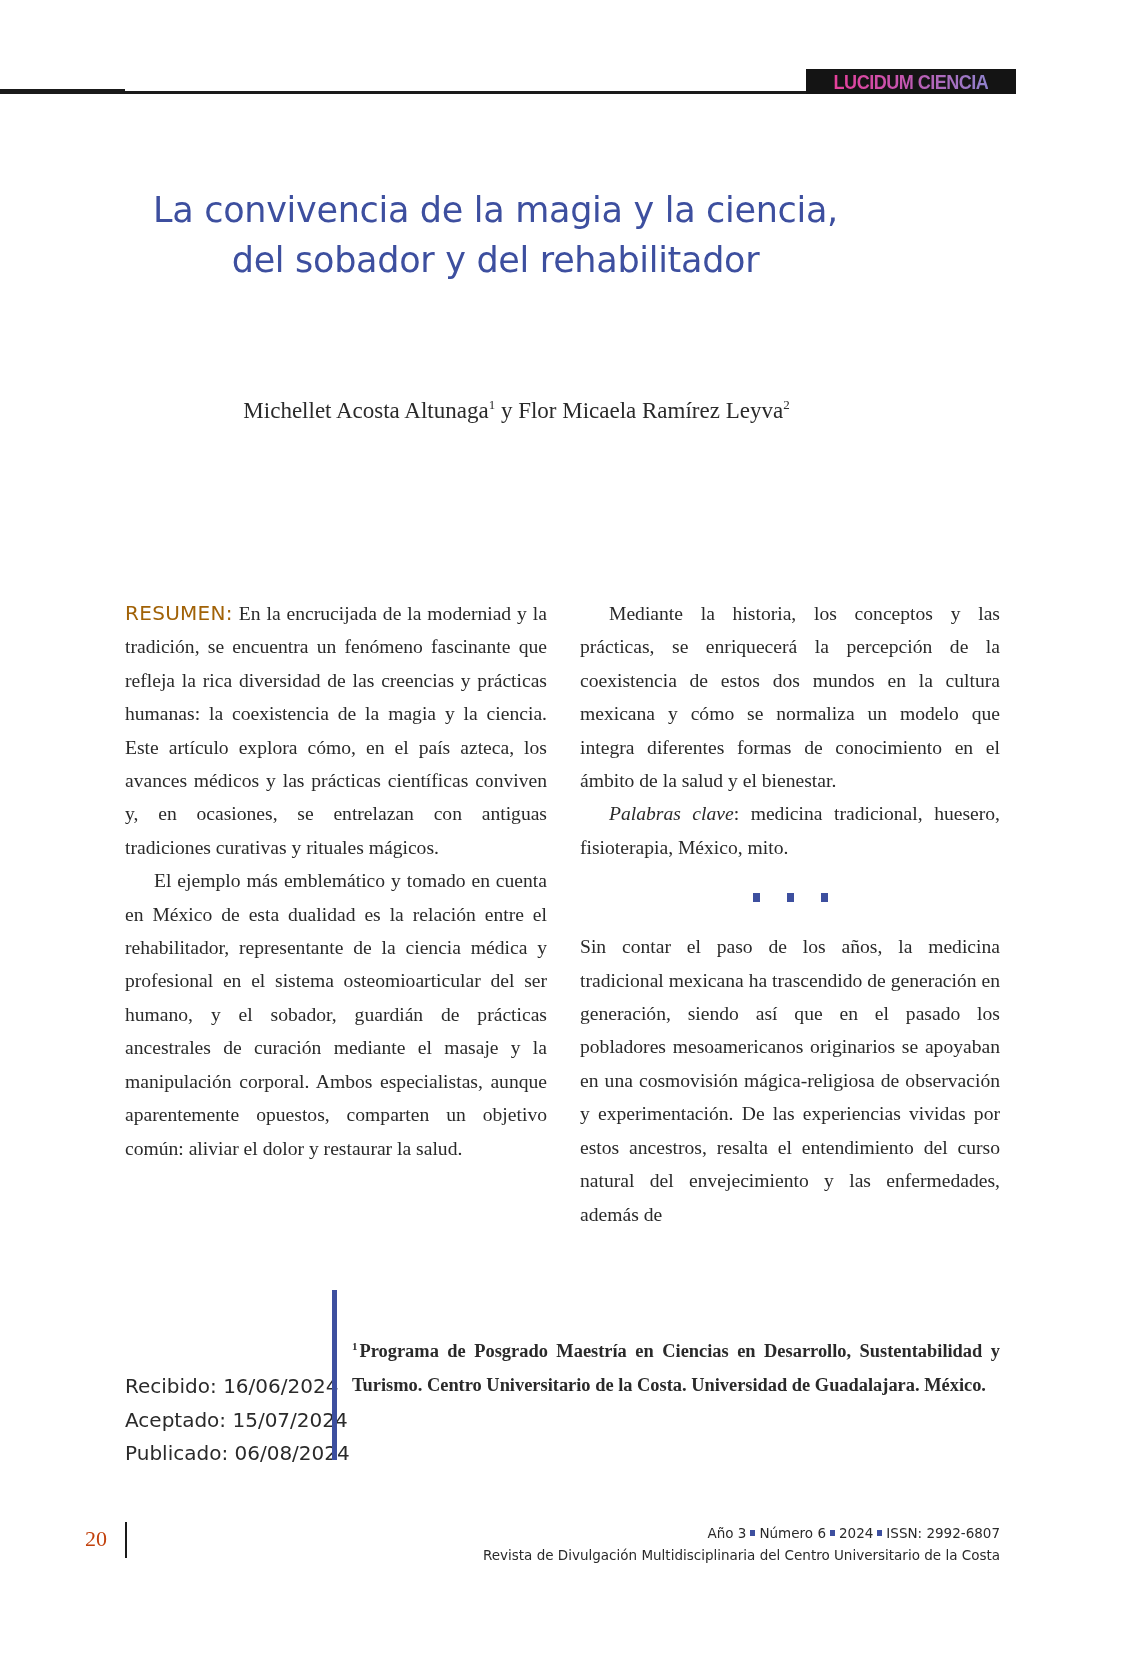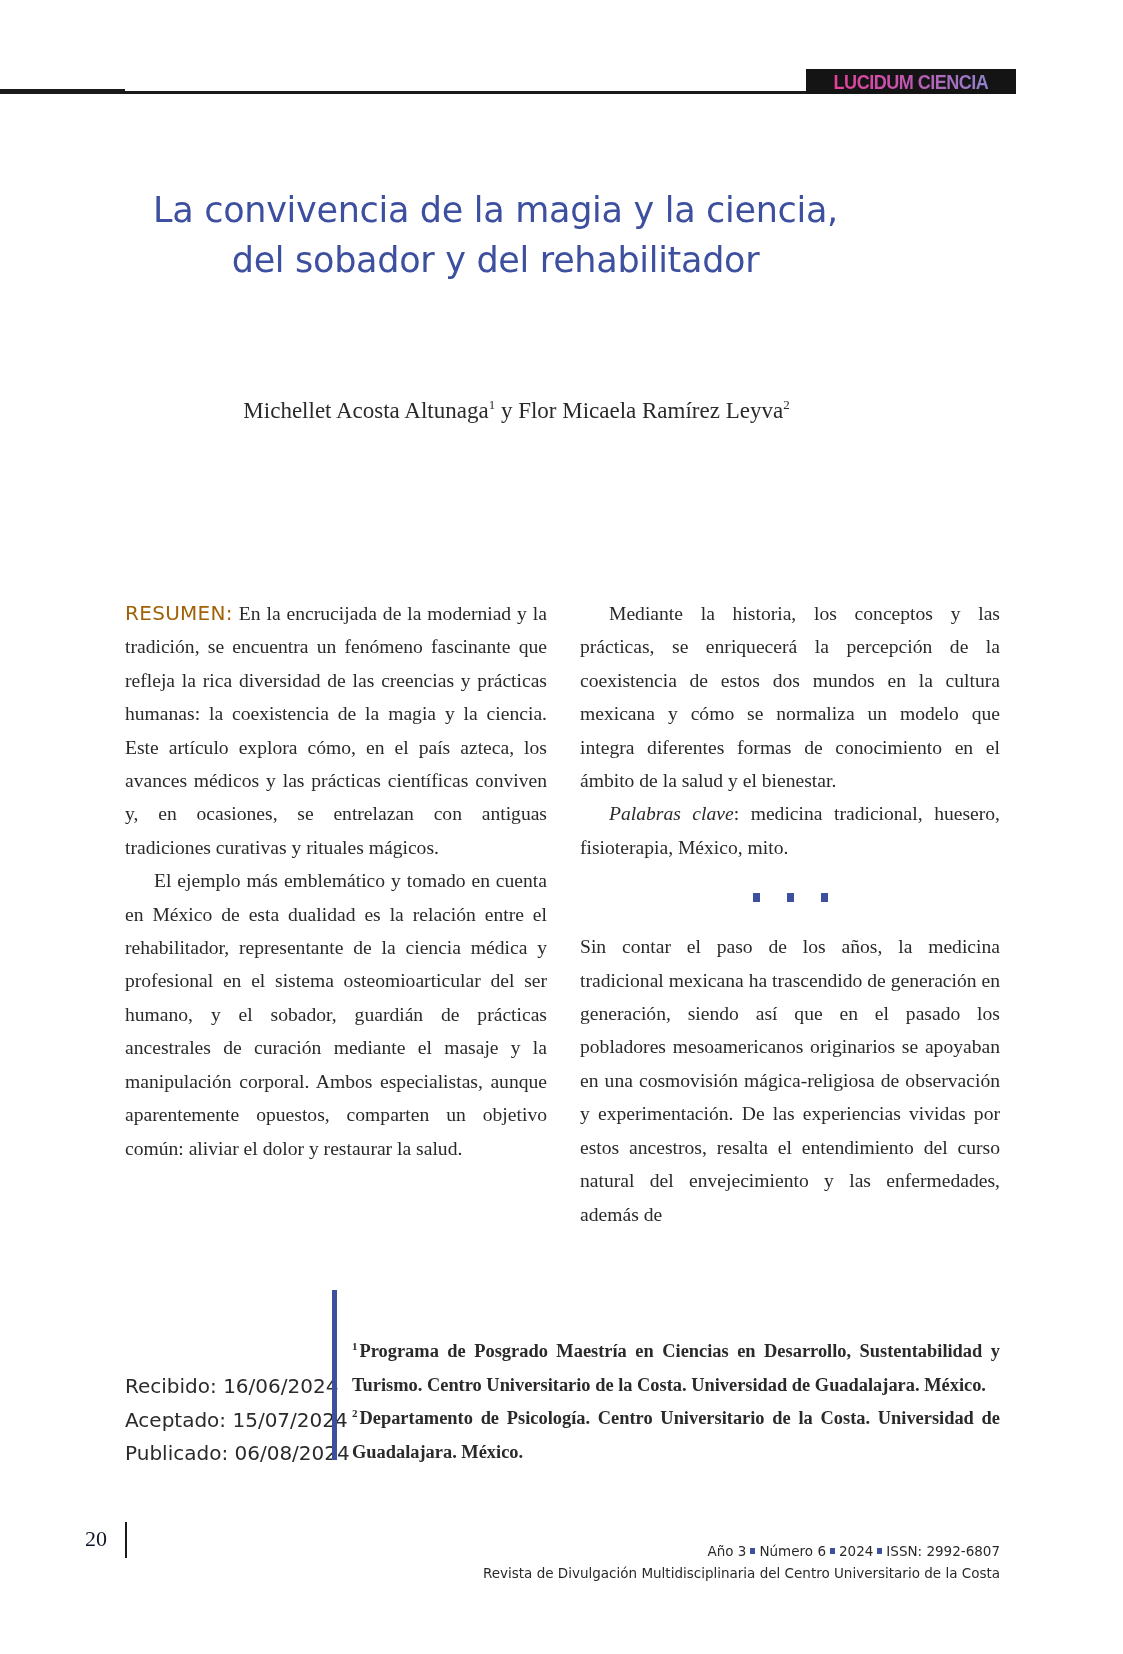--- a/index.html
+++ b/index.html
@@ -20,23 +20,23 @@
   .indent { text-indent:29px; }
   .resumen-label { font-family:"DejaVu Sans", sans-serif; color:#a16207; font-size:20px; letter-spacing:0.3px; }
   .dots { display:flex; justify-content:center; gap:27px; height:66px; align-items:center; padding-left:0px; }
   .dot { width:7px; height:9px; background:#3d4f9f; }
   .blue-bar { left:332px; top:1290px; width:5px; height:170px; background:#3d4f9f; }
   .dates { left:125px; top:1370px; font-family:"DejaVu Sans", sans-serif; font-size:20px; line-height:33.5px; color:#2a2a2a; }
   .dates div { white-space:nowrap; }
   .footnotes { left:352px; top:1335px; width:648px; font-family:"Liberation Serif", serif; font-size:18.4px; line-height:33.5px; text-align:justify; color:#2a2a2a;font-weight:bold; }
   .footnotes p { margin:0; }
   .footnotes sup { font-size:11px; vertical-align:super; line-height:0; margin-right:2px; }
-  .page-num { left:85px; top:1526px; font-family:"Liberation Serif", serif; font-size:22px; color:#0f172a; }
+  .page-num { left:85px; top:1526px; font-family:"Liberation Serif", serif; font-size:22px; color:#c2410c; }
   .page-divider { left:125px; top:1522px; width:2px; height:36px; background:#1a1a1a; }
-  .footer { right:123px; top:1522px; text-align:right; font-family:"DejaVu Sans", sans-serif; font-size:13.5px; line-height:22px; color:#2a2a2a;margin-top:18px; }
+  .footer { right:123px; top:1522px; text-align:right; font-family:"DejaVu Sans", sans-serif; font-size:13.5px; line-height:22px; color:#2a2a2a; }
   .sq { display:inline-block; width:5px; height:6px; background:#3d4f9f; vertical-align:middle; margin:0 4px; position:relative; top:-1px; }
 </style>
 </head>
 <body>
 
 <div class="abs rule-thick"></div>
 <div class="abs rule-thin"></div>
 <div class="abs badge">
   <span>LUCIDUM CIENCIA</span>
 </div>
@@ -69,21 +69,20 @@
 <div class="abs dates">
   <div>Recibido: 16/06/2024</div>
   <div>Aceptado: 15/07/2024</div>
   <div>Publicado: 06/08/2024</div>
 </div>
 
 <div class="abs blue-bar"></div>
 
 <div class="abs footnotes">
   <p><sup>1</sup><span>Programa de Posgrado Maestría en Ciencias en Desarrollo, Sustentabilidad y Turismo. Centro Universitario de la Costa. Universidad de Guadalajara. México.</span></p>
-  <p><sup>2</sup><span>Departamento de Psicología. Centro Universitario de la Costa. Universidad de Guadalajara. México.</span></p>
 </div>
 
 <div class="abs page-num">20</div>
 <div class="abs page-divider"></div>
 
 <div class="abs footer">
   <div>
     <span>Año 3</span><span class="sq"></span><span>Número 6</span><span class="sq"></span><span>2024</span><span class="sq"></span><span>ISSN: 2992-6807</span>
   </div>
   <div>Revista de Divulgación Multidisciplinaria del Centro Universitario de la Costa</div>

